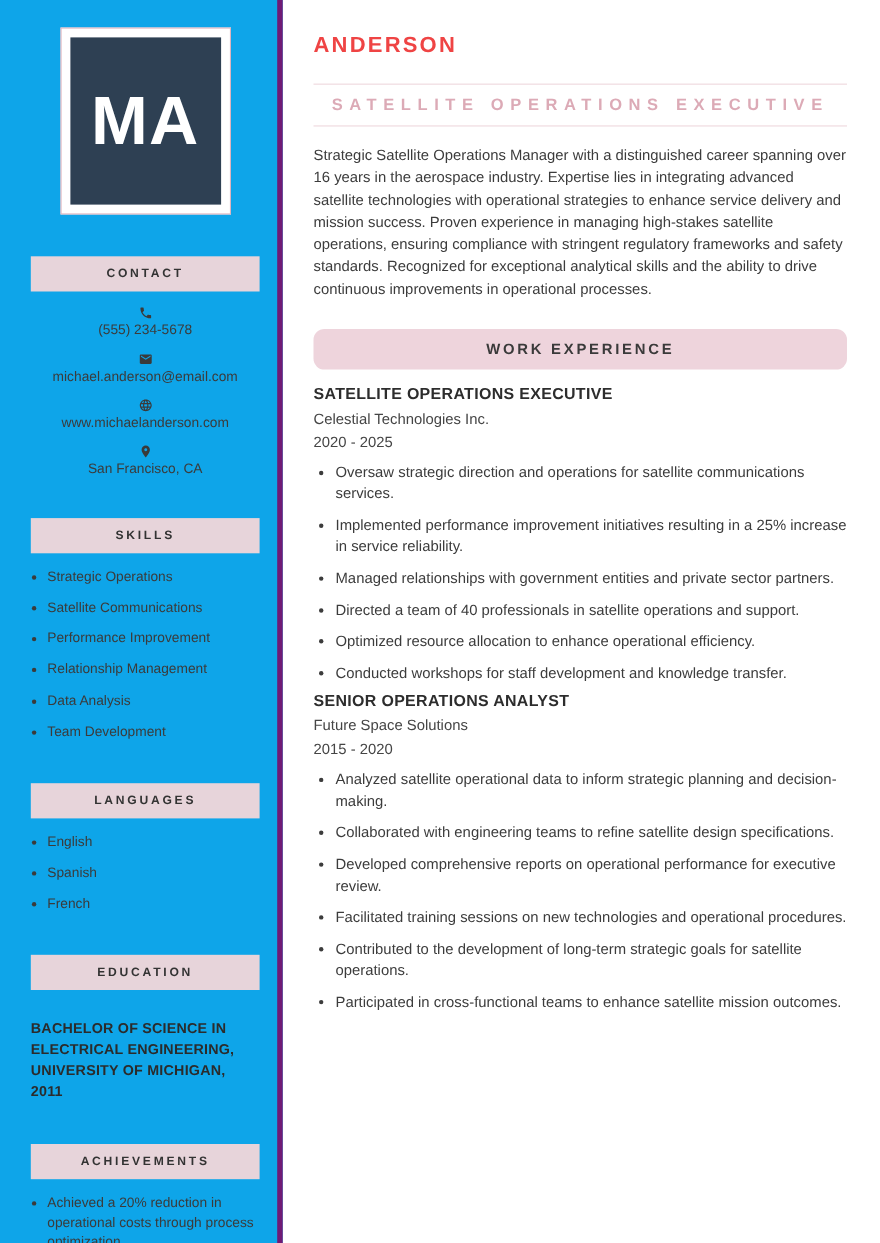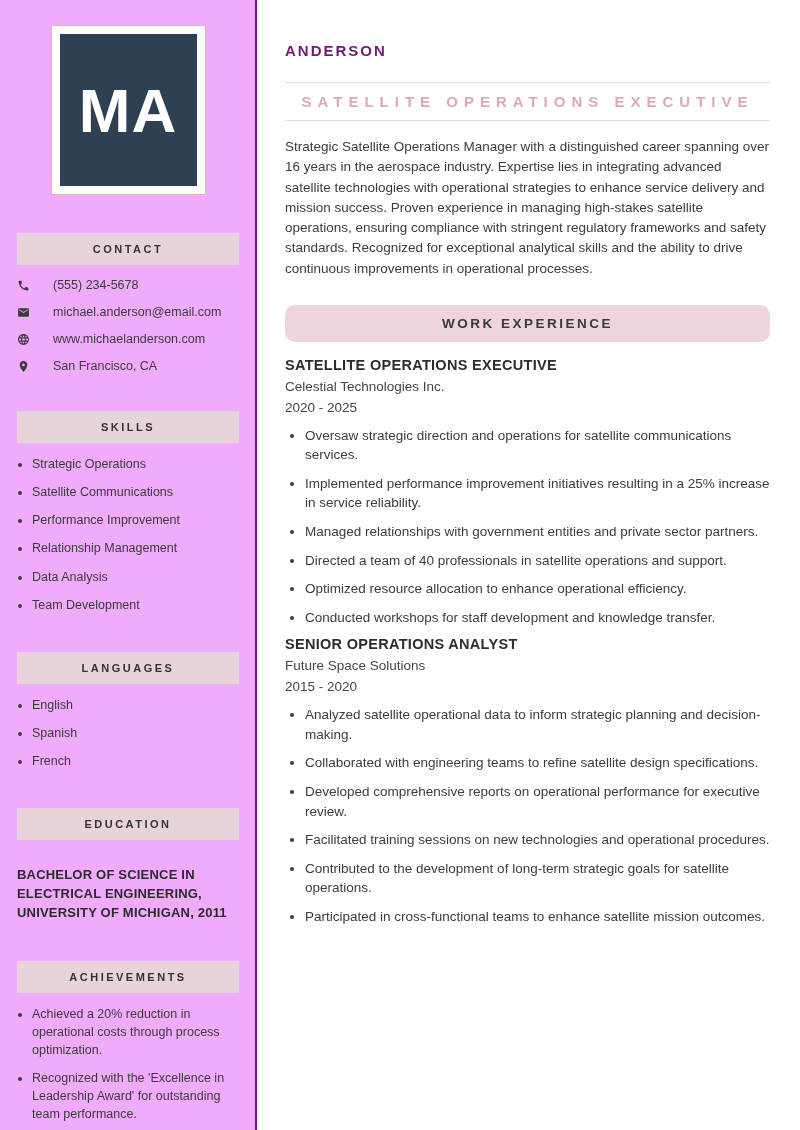--- a/index.html
+++ b/index.html
@@ -8,57 +8,57 @@
     width: 800px; height: 1130px;
     font-family: "Liberation Sans", sans-serif;
     background: #ffffff;
     color: #3c3c3c;
   }
   .page { display: flex; width: 800px; height: 1130px; background: #fff; overflow: hidden; }
 
   
   .sidebar {
     width: 257px; flex: 0 0 257px; height: 100%;
-    background: #f0abfc;
-    border-right: 2px solid #701a75;
-    padding: 25px 16px 20px 17px;
+    background: #0ea5e9;
+    border-right: 5px solid #701a75;
+    padding: 25px 16px 20px 28px;
   }
   .monogram-frame {
     width: 155px; height: 170px; margin: 0 auto;
     border: 1px solid #dfb4bf; background: #ffffff; padding: 8px;
   }
   .monogram-box {
     width: 100%; height: 100%; background: #2e4053;
     display: flex; align-items: center; justify-content: center;
     color: #ffffff; font-size: 62px; font-weight: 700; letter-spacing: 1px;
   }
   .side-header {
     margin-top: 38px; background: #e7d4da;
     padding: 10px 4px; text-align: center;
     font-size: 11px; font-weight: 700; letter-spacing: 2.5px; color: #333333;
   }
   .contact-list { margin-top: 6px; }
-  .contact-row { display: flex; align-items: center; gap: 23px; margin-top: 13px; font-size: 12.5px; color: #3b3b3b; }
+  .contact-row { display: flex; align-items: center; gap: 2px; margin-top: 13px; font-size: 12.5px; color: #3b3b3b; flex-direction: column; }
   .contact-row svg { flex: 0 0 auto; display: block; }
   .side-list { margin: 12px 0 0; padding-left: 15px; list-style: disc; }
   .side-list li { font-size: 12.5px; color: #3b3b3b; margin-bottom: 10px; line-height: 1.45; }
   .education-text {
     margin-top: 26px; font-size: 13px; font-weight: 700;
     line-height: 1.45; color: #2b2b2b; letter-spacing: 0.2px;
   }
 
   
   .main { flex: 1; padding: 27px 30px 0 28px; }
   .first-name {
     margin: 0; font-family: "DejaVu Serif", serif; font-style: italic; font-weight: 700;
     font-size: 47px; line-height: 1.05; color: #3a3a3a; letter-spacing: 1px;
   }
   .last-name {
-    margin: 15px 0 0; font-size: 15px; font-weight: 700;
-    letter-spacing: 2px; color: #701a75;
+    margin: 3px 0 0; font-size: 20px; font-weight: 700;
+    letter-spacing: 2px; color: #ef4444;
   }
   .rule { border: none; border-top: 1px solid #eed8dd; margin: 0; }
   .rule-top { margin-top: 23px; }
   .headline {
     color: #dcaab6; font-weight: 700; font-size: 15px;
     letter-spacing: 6px; text-align: center; padding: 10px 0;
   }
   .summary { margin: 16px 0 0; font-size: 13.5px; line-height: 1.5; color: #3c3c3c; }
   .banner {
     margin-top: 26px; background: #eed4dc; text-align: center;

